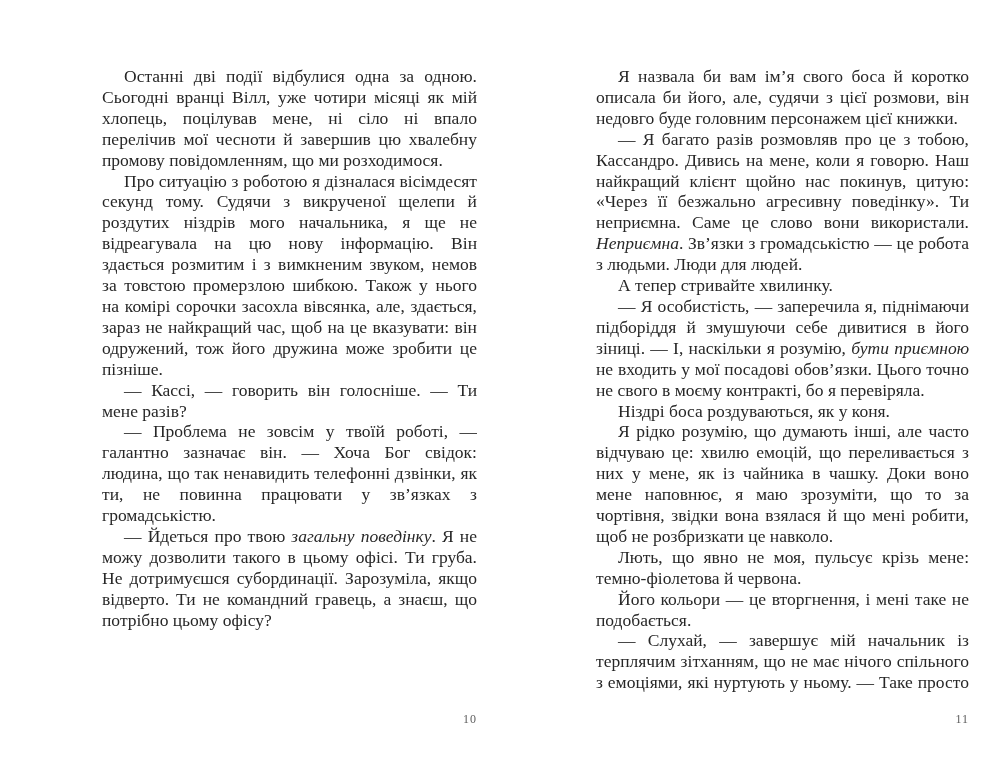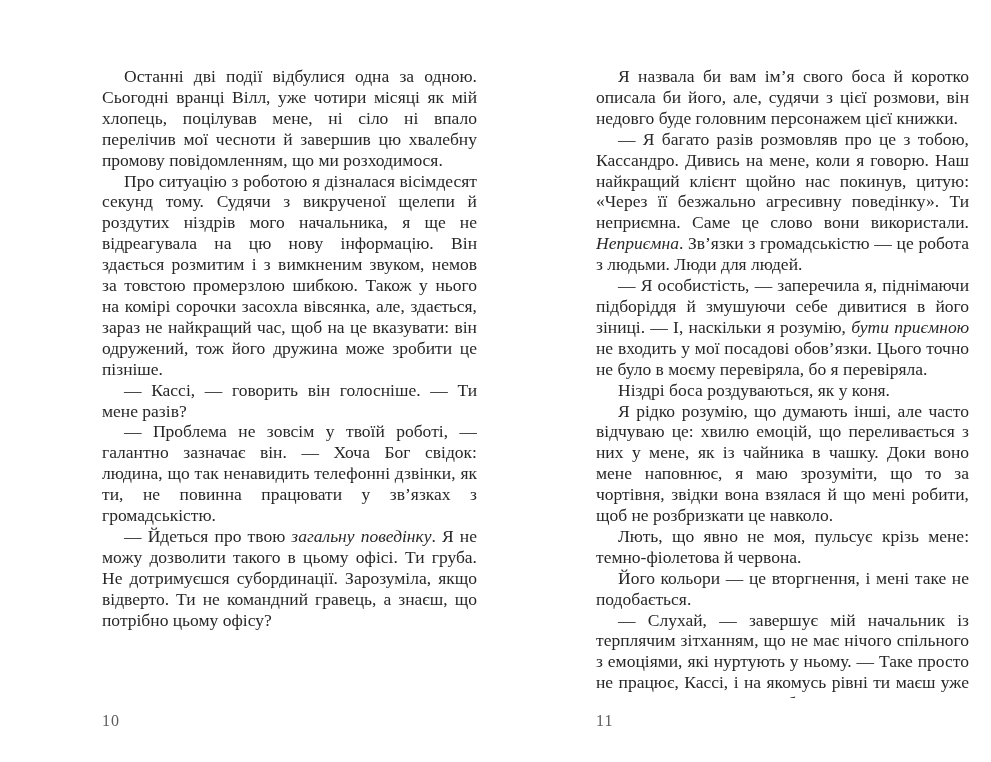--- a/index.html
+++ b/index.html
@@ -39,22 +39,22 @@
     padding: 0;
     text-indent: 22px;
   }
   .text-block em {
   }
   .page-number {
     position: absolute;
     top: 646px;
     left: 0;
     right: 0;
-    text-align: left;
-    font-size: 16px;
+    text-align: right;
+    font-size: 12px;
     letter-spacing: 1px;
     color: #5d5d5d;
   }
 </style>
 </head>
 <body>
 
 <div class="spread">
 
   <section class="page page-left">
@@ -65,21 +65,22 @@
         <p><span>— Проблема не зовсім у твоїй роботі, — галантно зазначає він. — Хоча Бог свідок: людина, що так ненавидить телефонні дзвінки, як ти, не повинна працювати у зв’язках з громадськістю.</span></p>
         <p><span>— Йдеться про твою </span><em>загальну поведінку</em><span>. Я не можу дозволити такого в цьому офісі. Ти груба. Не дотримуєшся субординації. Зарозуміла, якщо відверто. Ти не командний гравець, а знаєш, що потрібно цьому офісу?</span></p>
       </div>
     <div class="page-number">10</div>
   </section>
 
   <section class="page page-right">
     <div class="text-block">
         <p><span>Я назвала би вам ім’я свого боса й коротко описала би його, але, судячи з цієї розмови, він недовго буде головним персонажем цієї книжки.</span></p>
         <p><span>— Я багато разів розмовляв про це з тобою, Кассандро. Дивись на мене, коли я говорю. Наш найкращий клієнт щойно нас покинув, цитую: «Через її безжально агресивну поведінку». Ти неприємна. Саме це слово вони використали. </span><em>Неприємна</em><span>. Зв’язки з громадськістю — це робота з людьми. Люди для людей.</span></p>
-        <p><span>— Я особистість, — заперечила я, піднімаючи підборіддя й змушуючи себе дивитися в його зіниці. — І, наскільки я розумію, </span><em>бути приємною</em><span> не входить у мої посадові обов’язки. Цього точно не було в моєму перевіряла, бо я перевіряла.</span></p>
+        <p><span>А тепер стривайте хвилинку.</span></p>
+        <p><span>— Я особистість, — заперечила я, піднімаючи підборіддя й змушуючи себе дивитися в його зіниці. — І, наскільки я розумію, </span><em>бути приємною</em><span> не входить у мої посадові обов’язки. Цього точно не свого в моєму контракті, бо я перевіряла.</span></p>
         <p><span>Ніздрі боса роздуваються, як у коня.</span></p>
         <p><span>Я рідко розумію, що думають інші, але часто відчуваю це: хвилю емоцій, що переливається з них у мене, як із чайника в чашку. Доки воно мене наповнює, я маю зрозуміти, що то за чортівня, звідки вона взялася й що мені робити, щоб не розбризкати це навколо.</span></p>
         <p><span>Лють, що явно не моя, пульсує крізь мене: темно-фіолетова й червона.</span></p>
         <p><span>Його кольори — це вторгнення, і мені таке не подобається.</span></p>
         <p><span>— Слухай, — завершує мій начальник із терплячим зітханням, що не має нічого спільного з емоціями, які нуртують у ньому. — Таке просто не працює, Кассі, і на якомусь рівні ти маєш уже це розуміти. Можливо, тобі</span></p>
       </div>
     <div class="page-number">11</div>
   </section>
 
 </div>

